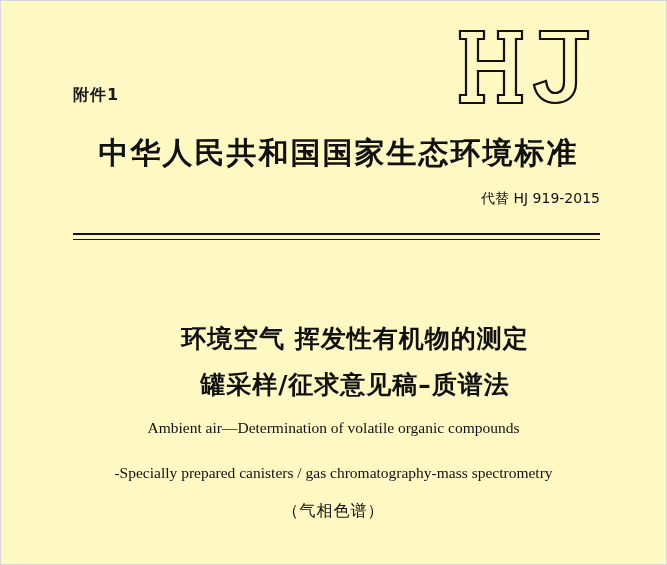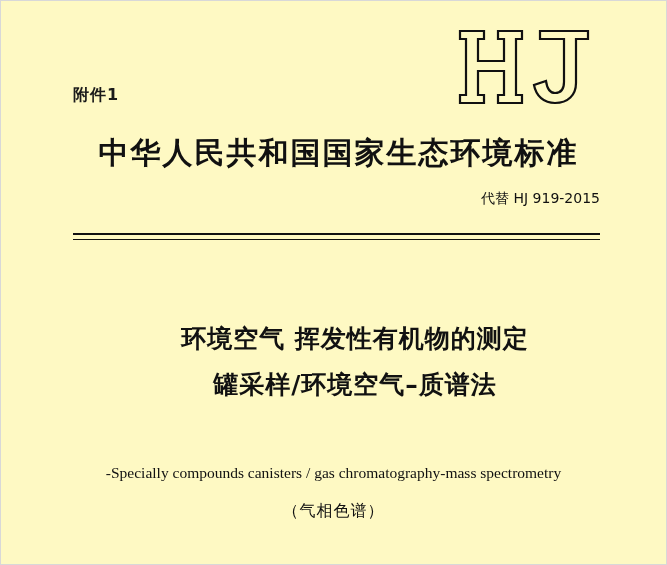--- a/index.html
+++ b/index.html
@@ -167,21 +167,22 @@
 
   <div class="std-numbers">
     <div class="line2">代替 HJ  919-2015</div>
   </div>
 
   <div class="rule rule-thick"></div>
   <div class="rule rule-thin"></div>
 
   <div class="cn-title">
     <div class="l1">环境空气   挥发性有机物的测定</div>
-    <div class="l2">罐采样/环境空气–质谱法</div>
+    <div class="l2">罐采样/征求意见稿–质谱法</div>
   </div>
 
+  <div class="en-line en-line-1">Ambient air—Determination of volatile organic compounds</div>
 
-  <div class="en-line en-line-2">-Specially compounds canisters / gas chromatography-mass spectrometry</div>
+  <div class="en-line en-line-2">-Specially prepared canisters / gas chromatography-mass spectrometry</div>
 
   <div class="draft-note">（气相色谱）</div>
 
 </div>
 
 </body></html>

